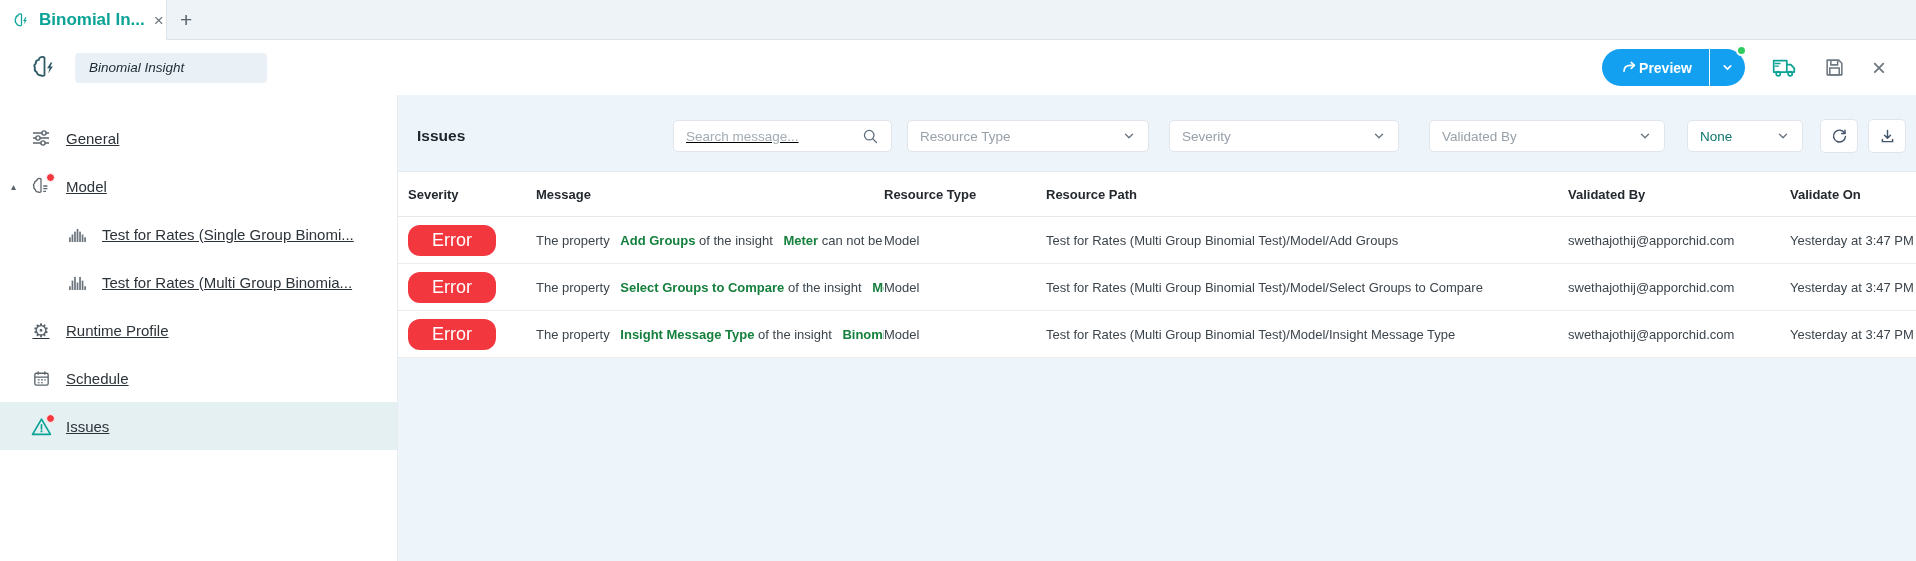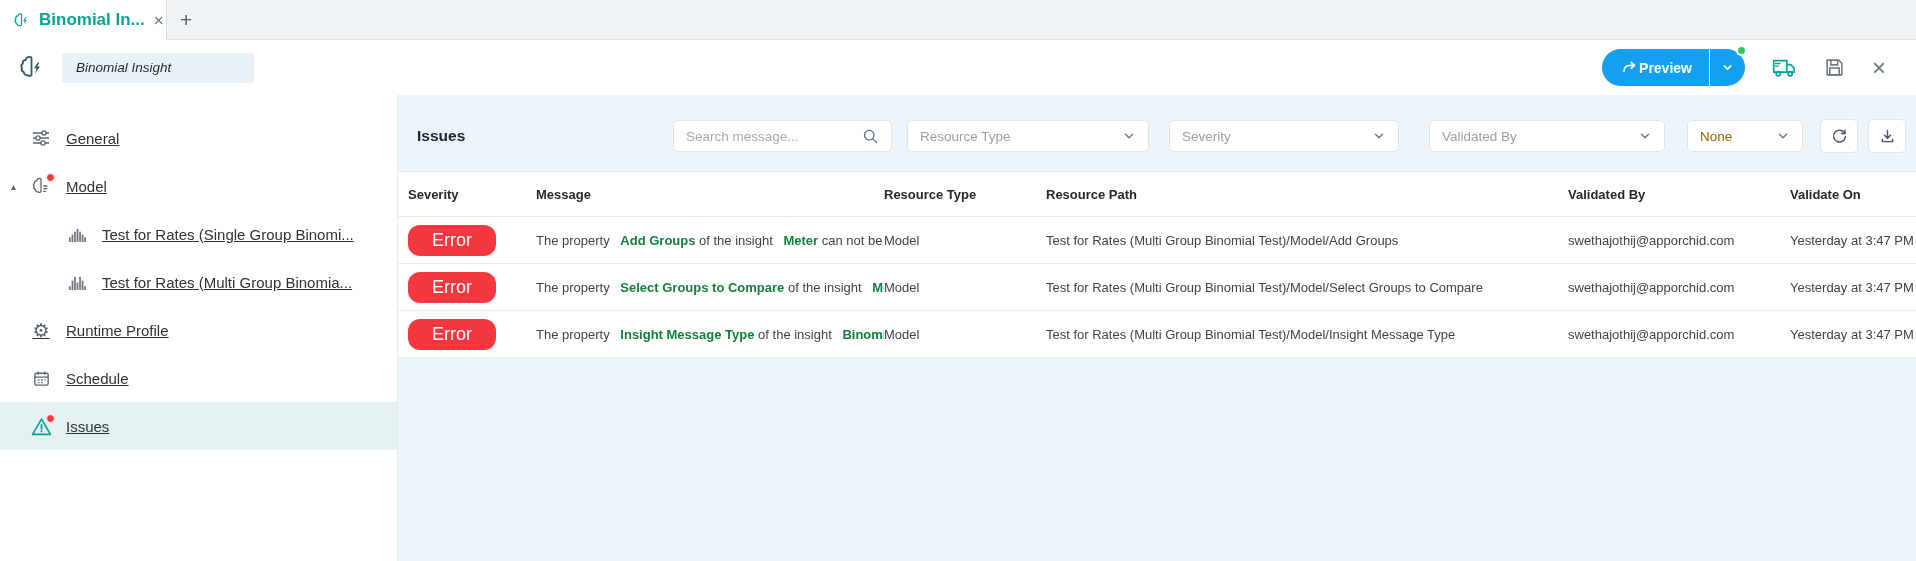--- a/index.html
+++ b/index.html
@@ -10,21 +10,21 @@
   .tabbar { height:40px; display:flex; background:#fff; }
   .tab-active { width:166px; display:flex; align-items:center; gap:9px;
     padding:0 10px 0 13px; background:#fff; cursor:pointer; }
   .tab-label { color:#0aa396; font-weight:700; font-size:17px; white-space:nowrap; }
   .tab-close { margin-left:auto; color:#6d767d; font-size:17px; line-height:1; cursor:pointer; }
   .tab-rest { flex:1; background:#eef3f7; border-left:1px solid #dde4e9;
     border-bottom:1px solid #dde4e9; display:flex; align-items:center; padding-left:13px; }
   .tab-new { color:#5b646b; font-size:21px; line-height:1; cursor:pointer; }
 
   
-  .header { height:55px; background:#fff; display:flex; align-items:center; padding:0 30px 0 18px; }
+  .header { height:55px; background:#fff; display:flex; align-items:center; padding:0 30px 0 31px; }
   .header-brain { margin-right:17px; display:flex; }
   .name-input { width:192px; height:30px; background:#e9f0f6; border:none; border-radius:4px;
     font-style:italic; font-size:13.5px; color:#1c2b33; padding:0 14px;
     font-family:"Liberation Sans", sans-serif; outline:none; }
   .header-right { margin-left:auto; display:flex; align-items:center; gap:27px; }
   .preview-btn { position:relative; display:flex; height:37px; border-radius:19px;
     background:#14a0f0; color:#fff; cursor:pointer; }
   .preview-main { display:flex; align-items:center; gap:1px; padding:0 17px 0 19px;
     border-right:1px solid rgba(255,255,255,.95); font-size:14px; font-weight:700; }
   .preview-caret { width:35px; display:flex; align-items:center; justify-content:center; }
@@ -46,29 +46,29 @@
   .gear-glyph { font-size:19px; color:#5b646b; line-height:1; }
   .red-dot { position:absolute; top:-3px; right:-3px; width:9px; height:9px;
     border-radius:50%; background:#f2383e; border:1.5px solid #fff; }
 
   
   .main { flex:1; background:#edf5fb; display:flex; flex-direction:column; }
   .filterbar { height:76px; display:flex; align-items:center; padding:6px 10px 0 19px; }
   .main-title { font-size:15.5px; font-weight:700; color:#20262b; }
   .ctrl { height:32px; background:#fff; border:1px solid #dfe5ea; border-radius:5px;
     display:flex; align-items:center; padding:0 12px; font-size:13.5px; }
-  .search-box { margin-left:auto; width:219px; gap:8px; }
+  .search-box { margin-left:auto; width:219px; gap:8px;text-decoration:underline; }
   .search-box input { flex:1; border:none; outline:none; font-size:13.5px; min-width:0;
     font-family:"Liberation Sans", sans-serif; color:#333; background:transparent; }
   .search-box input::placeholder { color:#a3acb4; }
   .dd { justify-content:space-between; color:#98a1a9; cursor:pointer; }
   .dd.rt { margin-left:15px; width:242px; }
   .dd.sev { margin-left:20px; width:230px; }
   .dd.vb { margin-left:30px; width:236px; }
-  .dd.none { margin-left:22px; width:116px; color:#a16207; }
+  .dd.none { margin-left:22px; width:116px; color:#0f766e; }
   .icon-btn { margin-left:17px; width:38px; height:34px; padding:0; justify-content:center; cursor:pointer; }
   .icon-btn + .icon-btn { margin-left:10px; }
 
   
   .table { background:#fff; border-top:1px solid #e3e9ed; }
   .trow { display:grid; grid-template-columns:128px 348px 162px 522px 222px 1fr;
     align-items:center; padding-left:10px; height:47px; border-bottom:1px solid #e9edf0;
     font-size:13px; color:#3d454c; }
   .trow.head { height:45px; font-weight:700; color:#23292e; border-bottom:1px solid #e4e9ec; }
   .cell { overflow:hidden; white-space:nowrap; padding-right:10px; }

